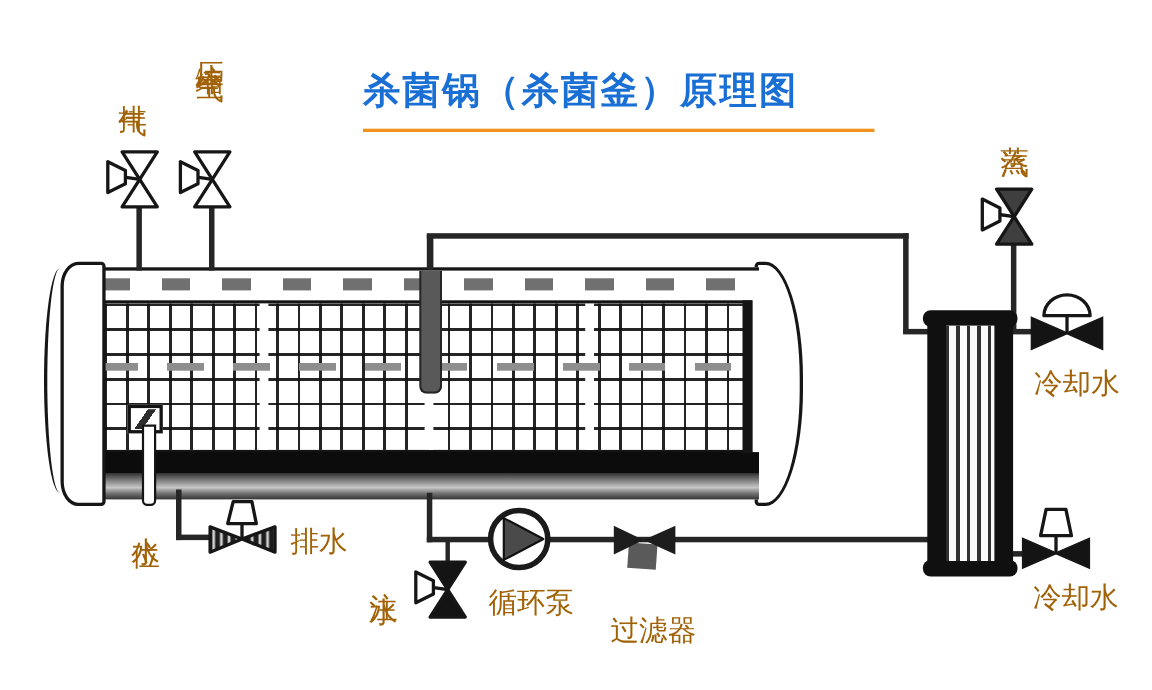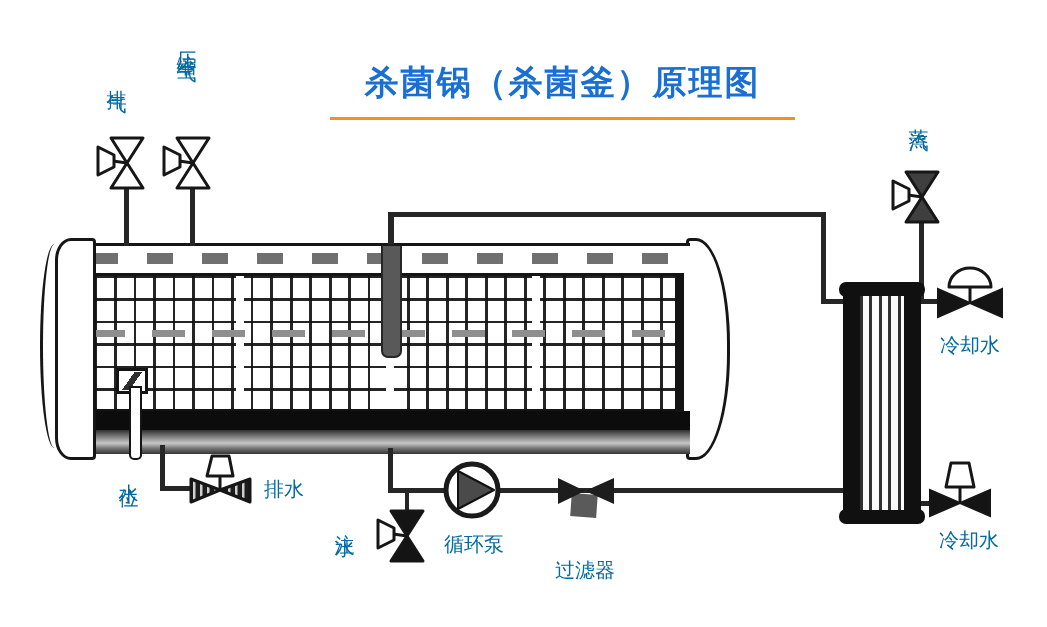--- a/index.html
+++ b/index.html
@@ -1,24 +1,24 @@
 <!DOCTYPE html>
 <html><head>
 <meta charset="utf-8">
 <style>
   html,body{margin:0;padding:0;background:#fff;}
   .canvas{position:relative;width:1047px;height:627px;background:#fff;overflow:hidden;
           font-family:"Liberation Sans",sans-serif;color:#161616;}
   .abs{position:absolute;}
   
-  .title{left:330px;top:60px;width:465px;text-align:center;font-size:34px;font-weight:700;
+  .title{left:330px;top:60px;width:465px;text-align:left;font-size:34px;font-weight:700;
          letter-spacing:2px;color:#1a6fd4;z-index:7;}
   .underline{left:330px;top:117px;width:465px;height:3px;background:#f0921e;z-index:7;}
   
-  .lbl{font-size:20px;color:#0369a1;z-index:7;white-space:nowrap;line-height:1.15;}
+  .lbl{font-size:26px;color:#a16207;z-index:7;white-space:nowrap;line-height:1.15;}
   .vert{writing-mode:vertical-rl;letter-spacing:4px;}
   
   .pipe{position:absolute;background:#262626;z-index:4;}
   
   .cap{z-index:3;}
   .cap-arc{position:absolute;left:2px;top:6px;width:26px;height:204px;border-left:3px solid #161616;
            border-radius:50%/50%;}
   .cap-slab{position:absolute;left:17px;top:0;width:35px;height:216px;background:#fff;
             border:3px solid #161616;border-radius:16px 4px 4px 16px/22px 4px 4px 22px;}
   .rcap{left:686px;top:238px;width:38px;height:216px;background:#fff;border:3px solid #161616;

